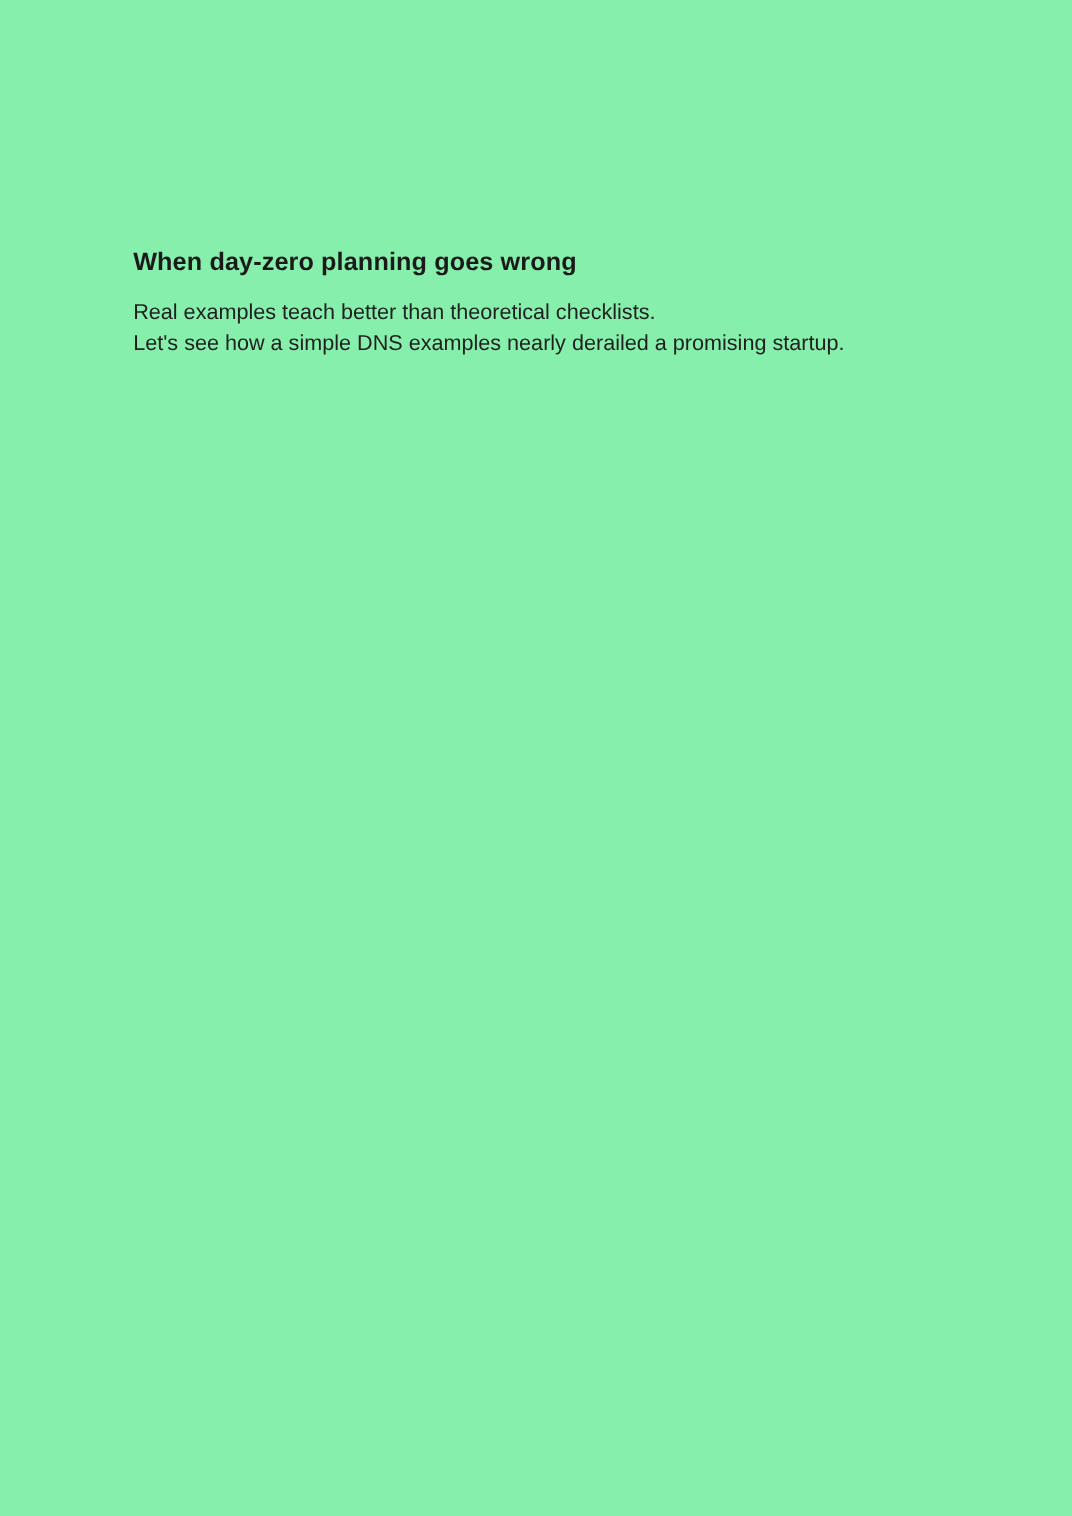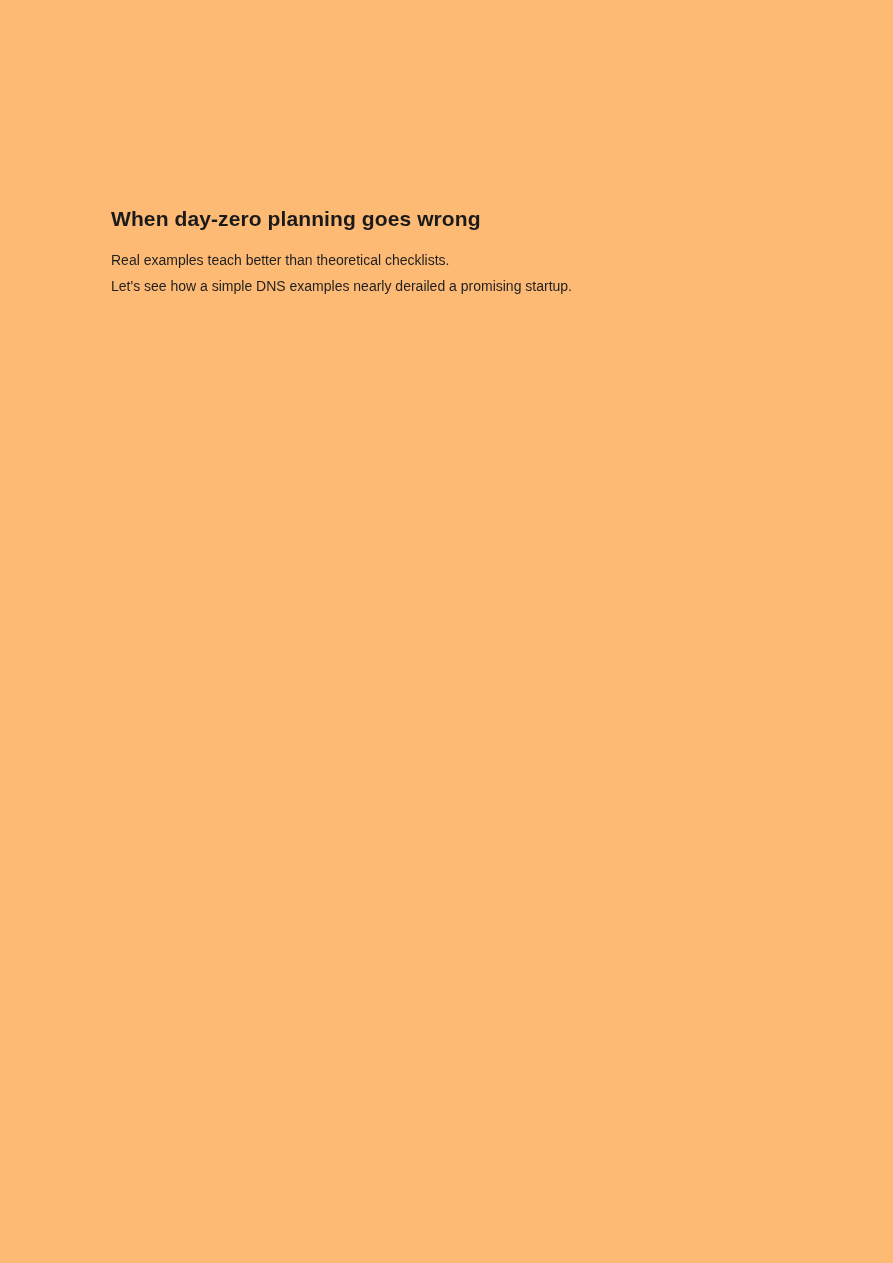--- a/index.html
+++ b/index.html
@@ -10,39 +10,39 @@
     width: 893px;
     height: 1263px;
     background: #ffffff;
     font-family: "Liberation Sans", sans-serif;
     -webkit-font-smoothing: antialiased;
   }
   .page {
     position: relative;
     width: 893px;
     height: 1263px;
-    background: #fdba74;
+    background: #86efac;
     box-sizing: border-box;
   }
   .content {
     position: absolute;
     left: 111px;
     top: 205px;
     width: 680px;
   }
   .doc-title {
     font-size: 21px;
     font-weight: bold;
     color: #1a1a1a;
     line-height: 28px;
     margin: 0 0 14px 0;
     letter-spacing: 0.1px;
   }
   .doc-paragraph {
-    font-size: 14px;
+    font-size: 18px;
     color: #1f1f1f;
     line-height: 26px;
     margin: 0;
     font-weight: normal;
   }
   .doc-paragraph .line {
     display: block;
   }
 </style>
 </head>

